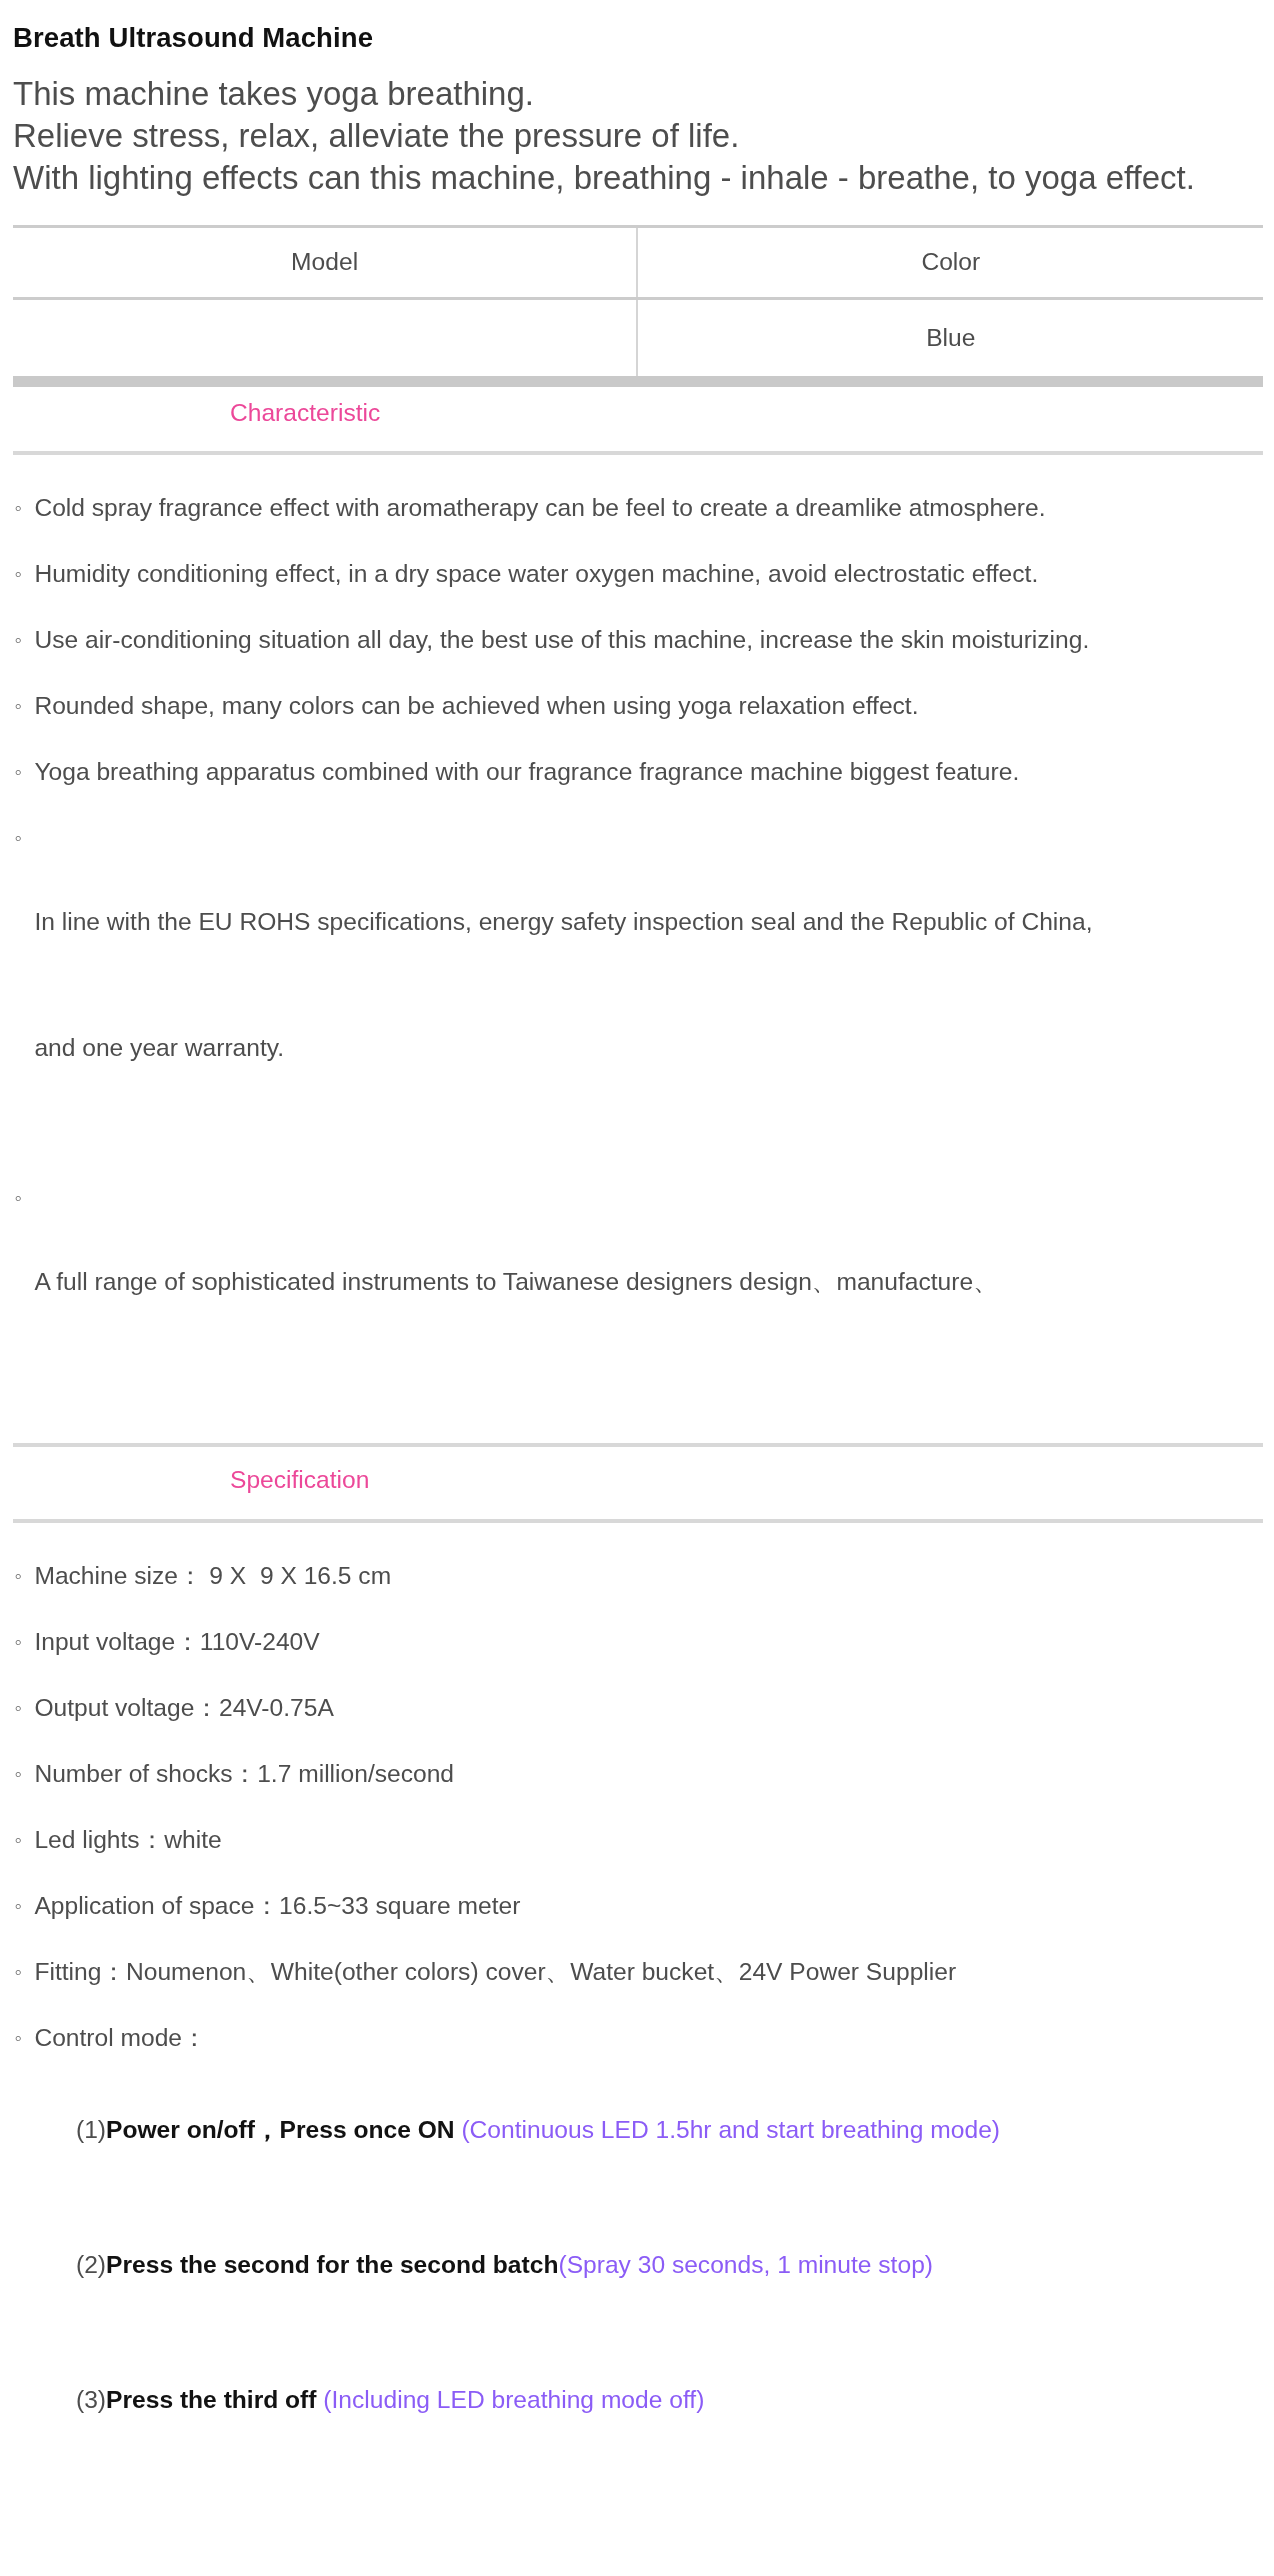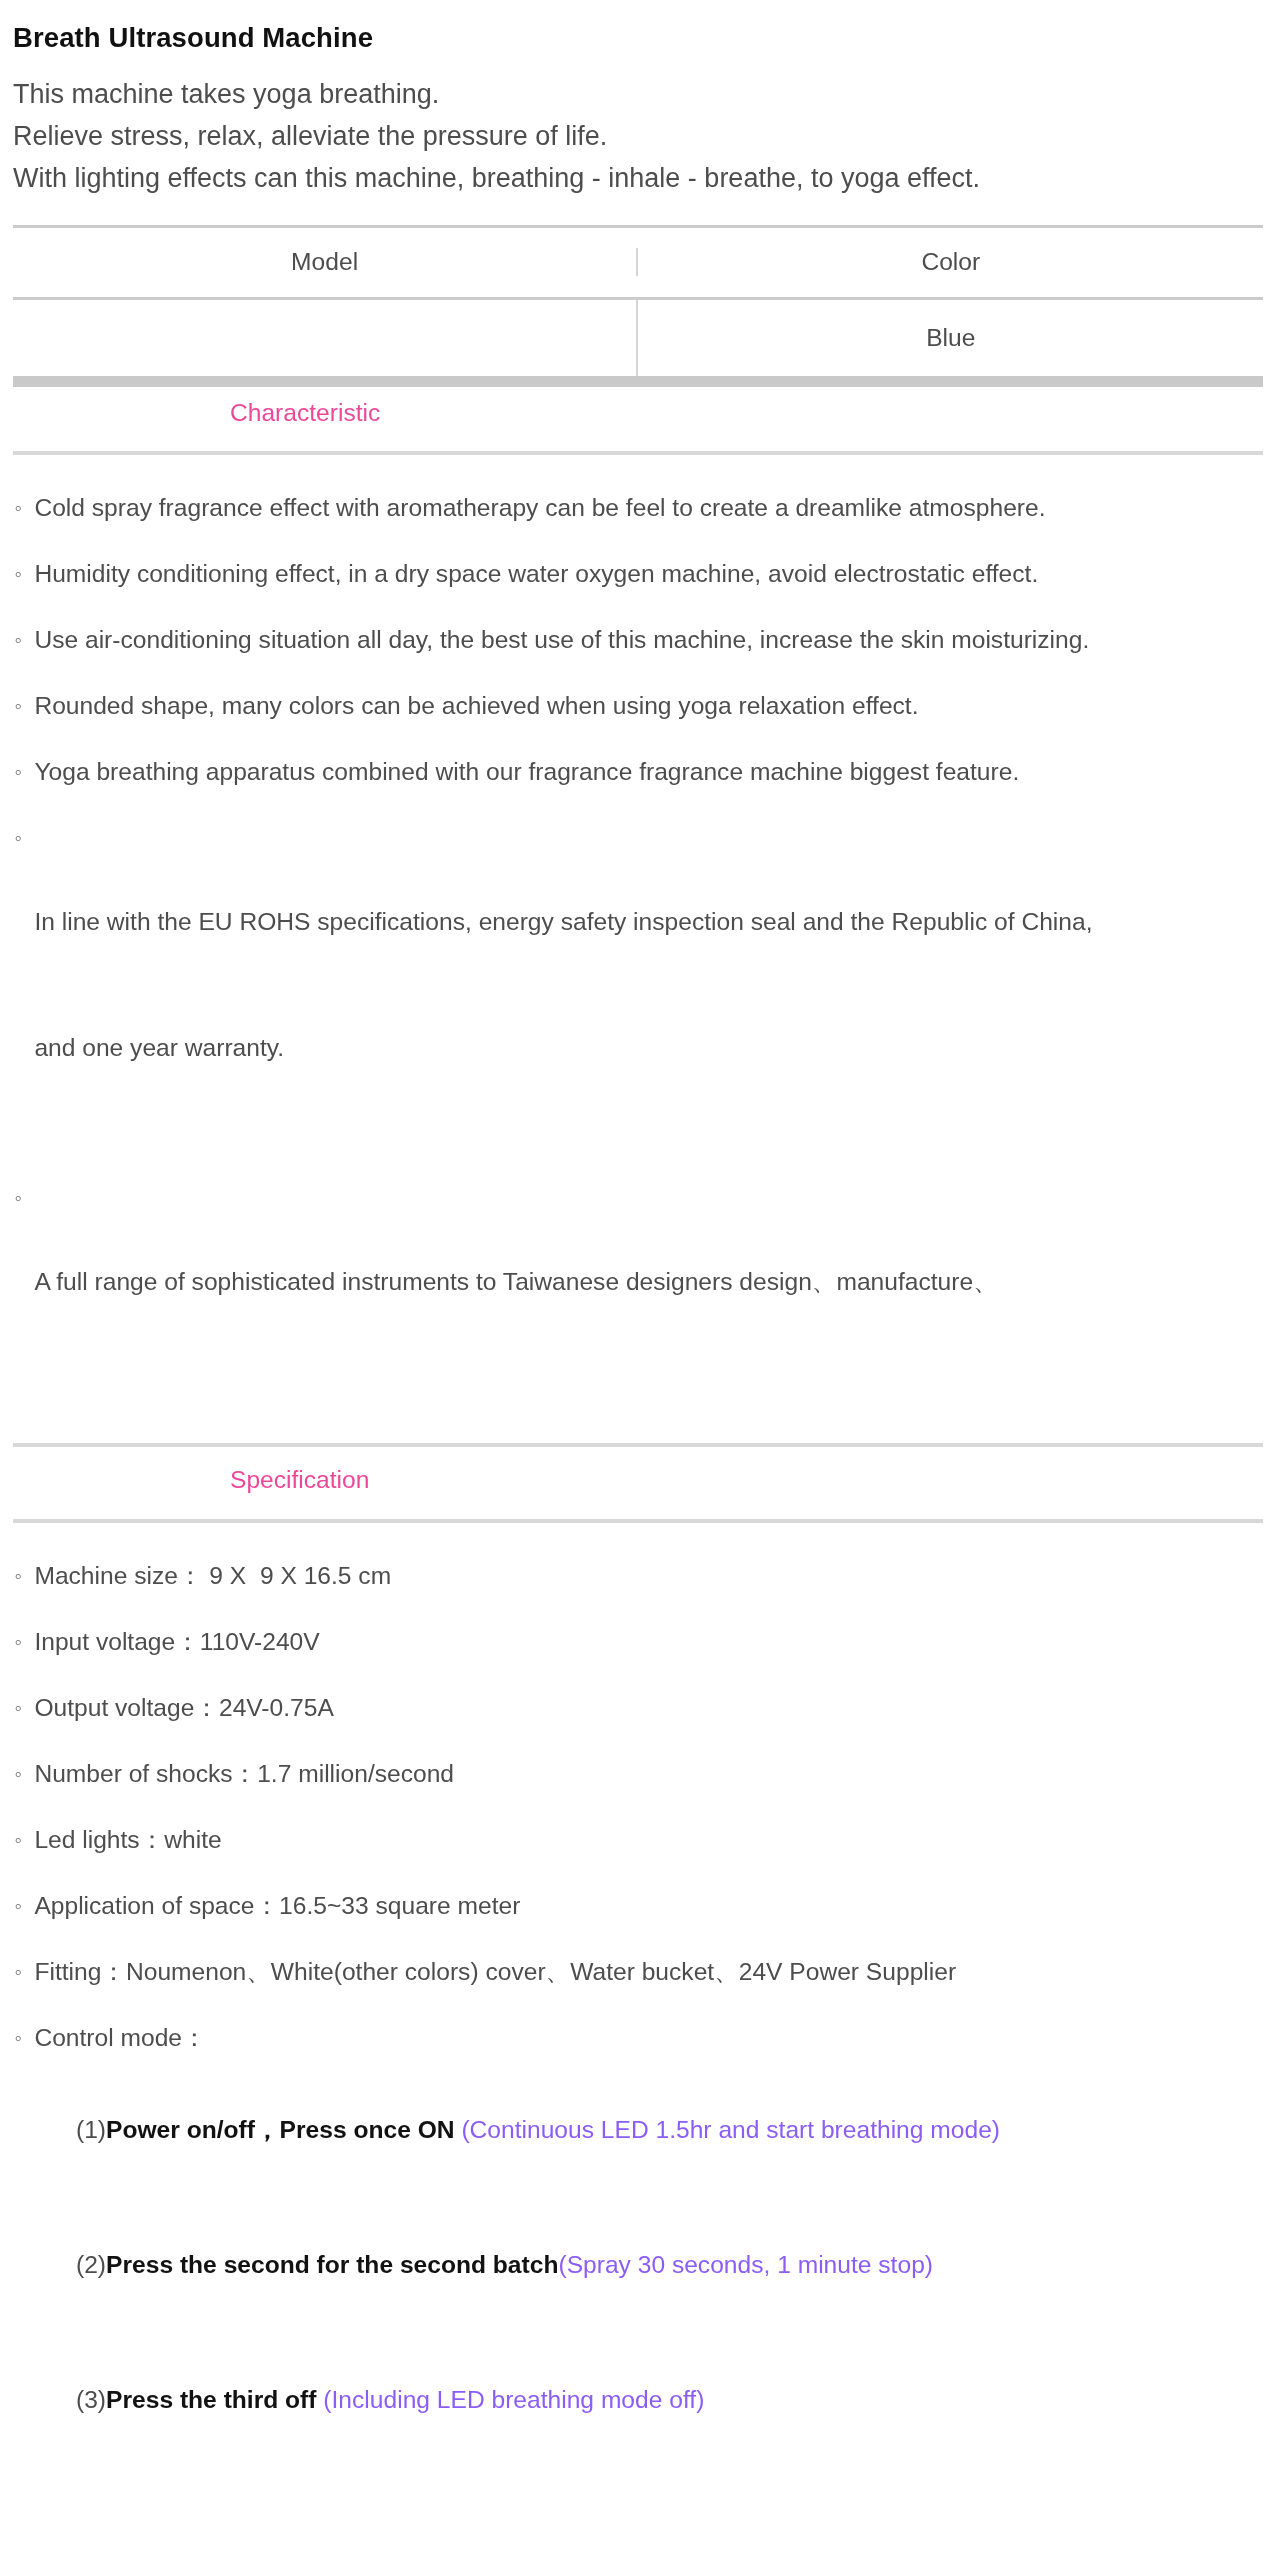--- a/index.html
+++ b/index.html
@@ -17,28 +17,28 @@
     .title {
       font-size: 27.5px;
       font-weight: bold;
       color: #111;
       margin: 11.6px 0 19px 0;
       letter-spacing: 0.1px;
     }
     .intro { margin-bottom: 26px; }
     .intro .line {
       display: block;
-      font-size: 27px;
+      font-size: 33px;
       line-height: 42px;
       white-space: pre-wrap;
     }
     
     .spec-table { border-top: 3.6px solid #cccccc; }
     .t-row { display: flex; }
-    .t-head { height: 72px; border-bottom: 3.6px solid #cccccc; align-items: center; }
+    .t-head { height: 72px; border-bottom: 3.6px solid #cccccc; }
     .t-body { height: 76px; }
     .t-cell {
       width: 50%;
       display: flex;
       align-items: center;
       justify-content: center;
       font-size: 24.6px;
       color: #4d4d4d;
     }
     .t-cell.first { border-right: 2.2px solid #d5d5d5; }

